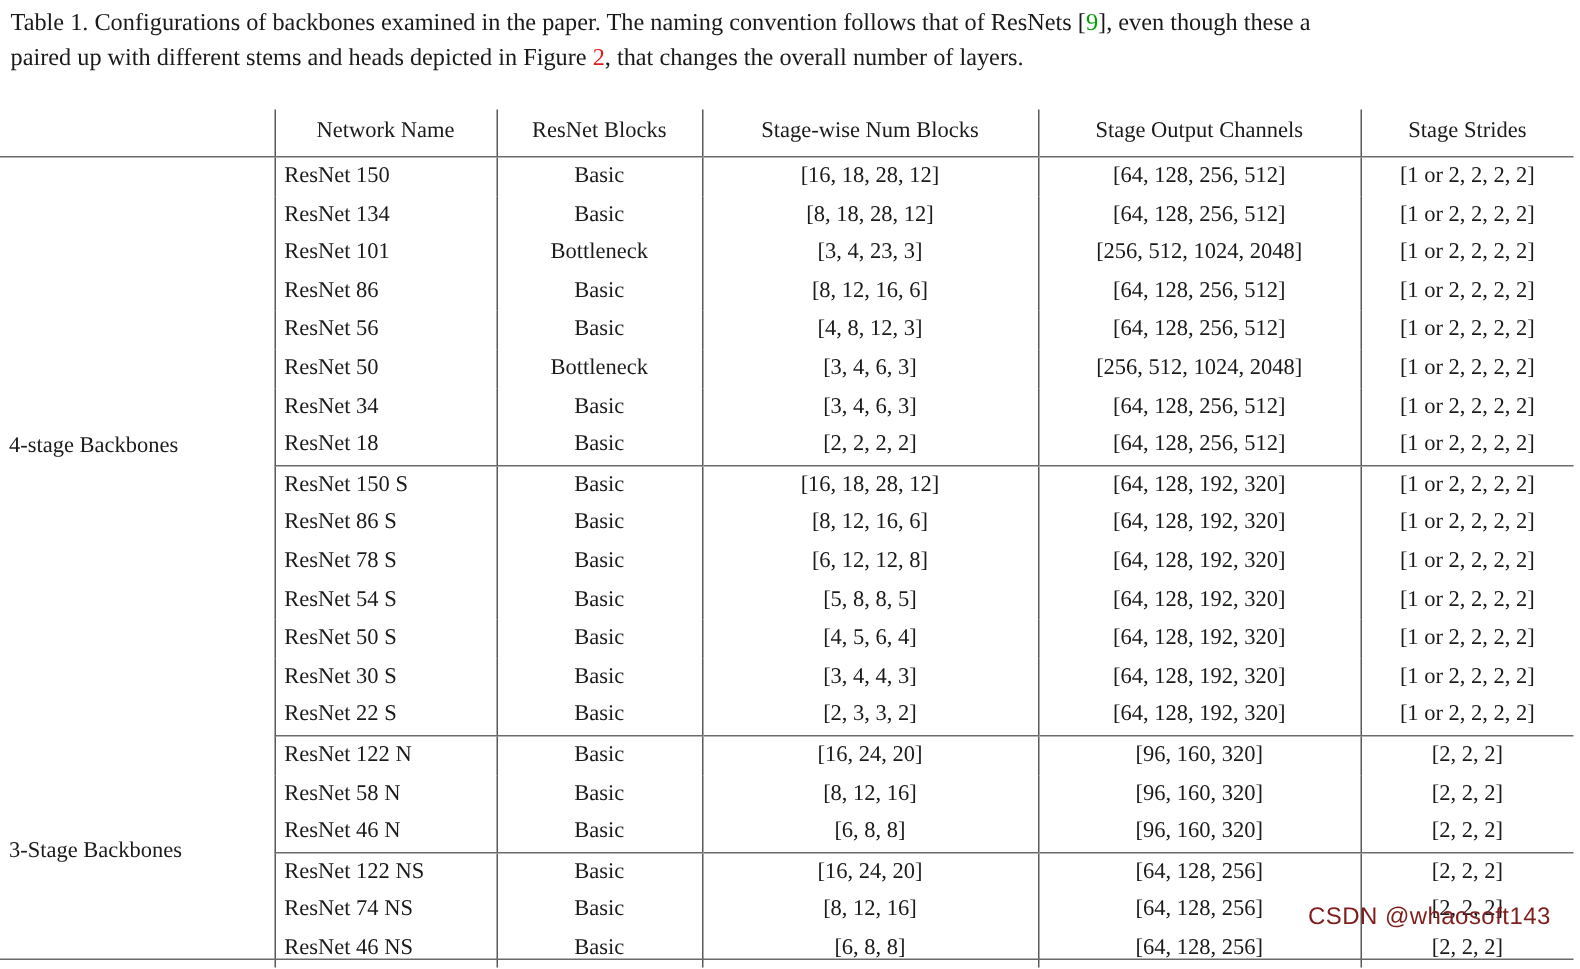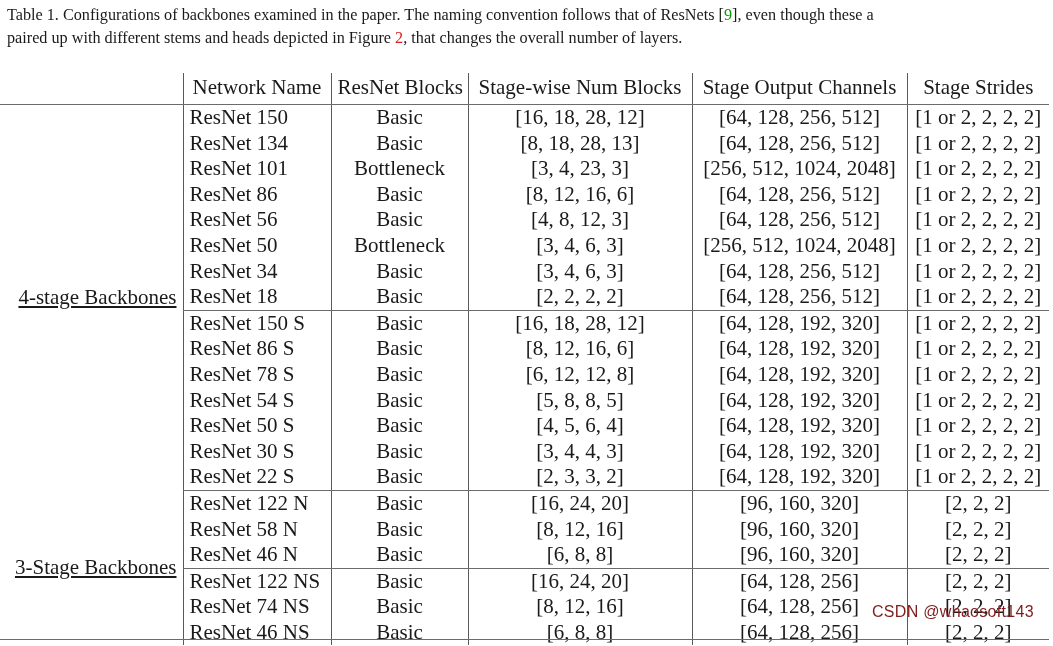--- a/index.html
+++ b/index.html
@@ -46,21 +46,21 @@
   .table-wrap {
     position: absolute;
     top: 73px;
     left: 0px;
     width: 1049px;
   }
   table.cfg {
     border-collapse: collapse;
     table-layout: fixed;
     width: 1049px;
-    font-size: 21px;
+    font-size: 15px;
   }
   table.cfg col.c-group { width: 183px; }
   table.cfg col.c-name  { width: 148px; }
   table.cfg col.c-block { width: 137px; }
   table.cfg col.c-nums  { width: 224px; }
   table.cfg col.c-chan  { width: 215px; }
   table.cfg col.c-strd  { width: 142px; }
 
   table.cfg td, table.cfg th {
     padding: 0px 6px;
@@ -86,23 +86,22 @@
 
   
   .rule-full td, .rule-full th {
     border-bottom: 1.6px solid #6b6b6b;
   }
   .rule-partial td.has-rule {
     border-bottom: 1.4px solid #6b6b6b;
   }
 
   td.group-label {
-    text-align: right;
+    text-align: left;
     padding-left: 10px;
-    text-decoration: underline;
   }
   td.name {
     text-align: left;
     padding-left: 10px;
     margin-top: 24px;
   }
   td.ctr { text-align: center; }
 
   
   .bottom-rule {
@@ -162,21 +161,21 @@
             <td class="group-label" rowspan="15">4-stage Backbones</td>
             <td class="name vl">ResNet 150</td>
             <td class="ctr vl">Basic</td>
             <td class="ctr vl">[16, 18, 28, 12]</td>
             <td class="ctr vl">[64, 128, 256, 512]</td>
             <td class="ctr vl">[1 or 2, 2, 2, 2]</td>
           </tr>
           <tr class="">
             <td class="name vl">ResNet 134</td>
             <td class="ctr vl">Basic</td>
-            <td class="ctr vl">[8, 18, 28, 13]</td>
+            <td class="ctr vl">[8, 18, 28, 12]</td>
             <td class="ctr vl">[64, 128, 256, 512]</td>
             <td class="ctr vl">[1 or 2, 2, 2, 2]</td>
           </tr>
           <tr class="">
             <td class="name vl">ResNet 101</td>
             <td class="ctr vl">Bottleneck</td>
             <td class="ctr vl">[3, 4, 23, 3]</td>
             <td class="ctr vl">[256, 512, 1024, 2048]</td>
             <td class="ctr vl">[1 or 2, 2, 2, 2]</td>
           </tr>

